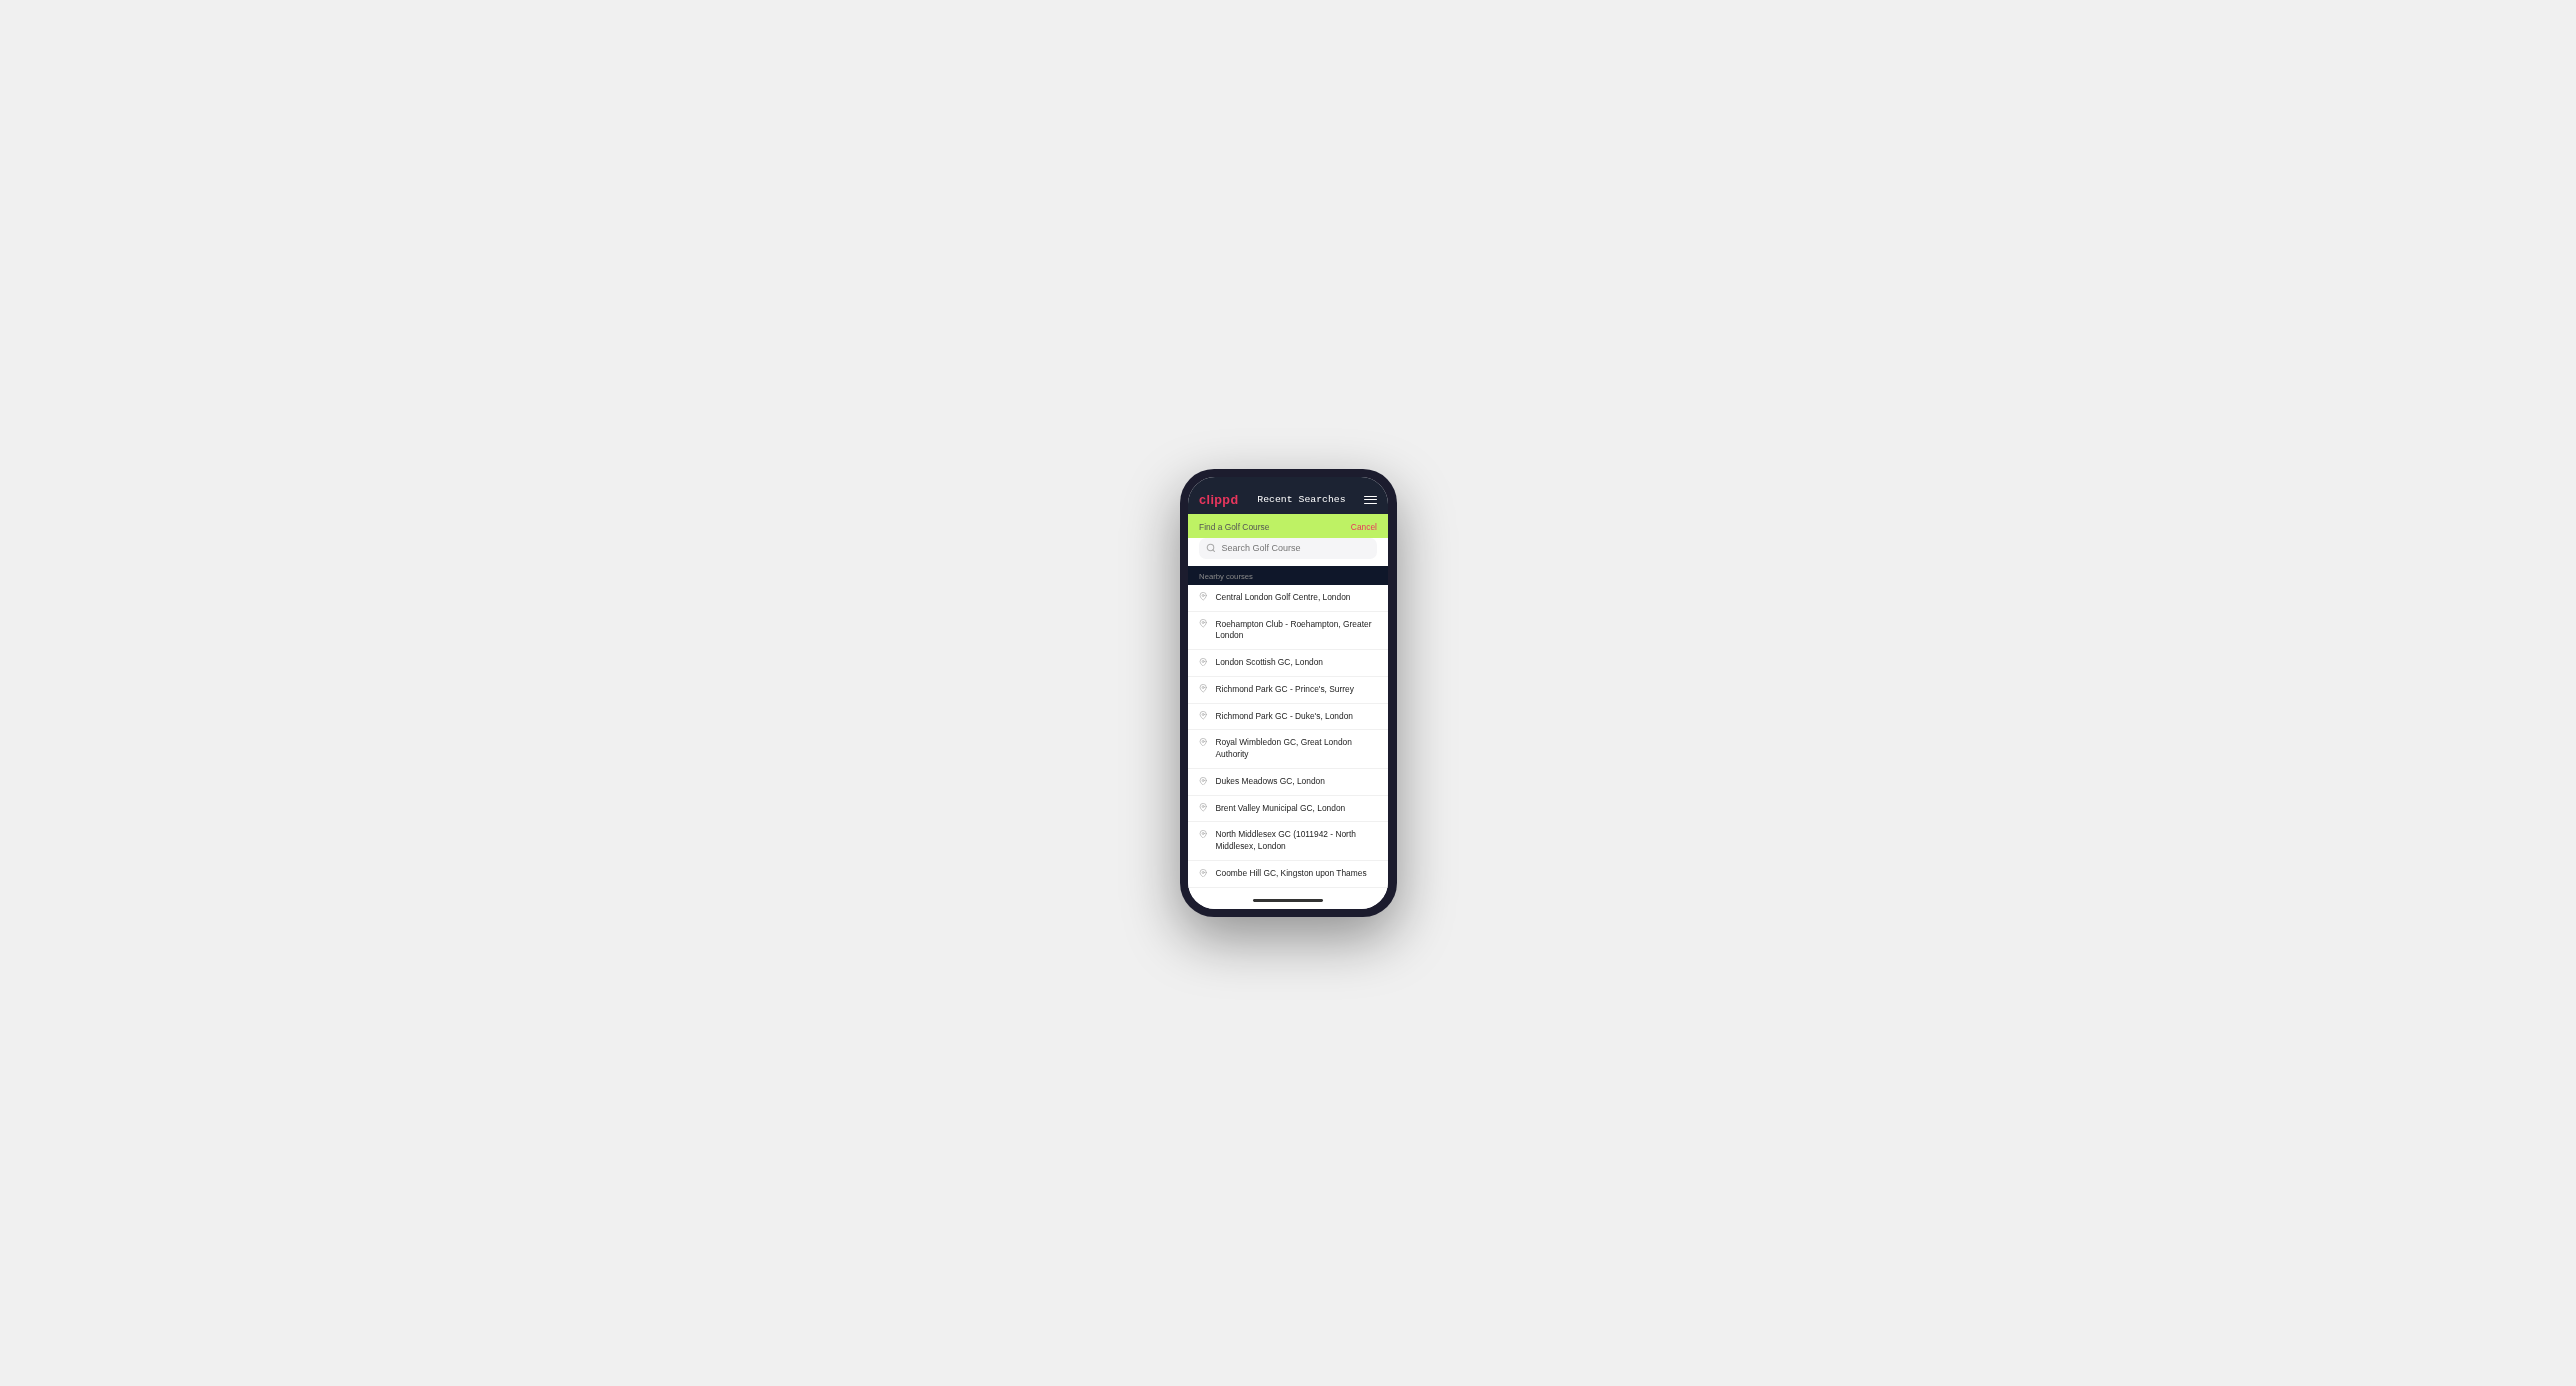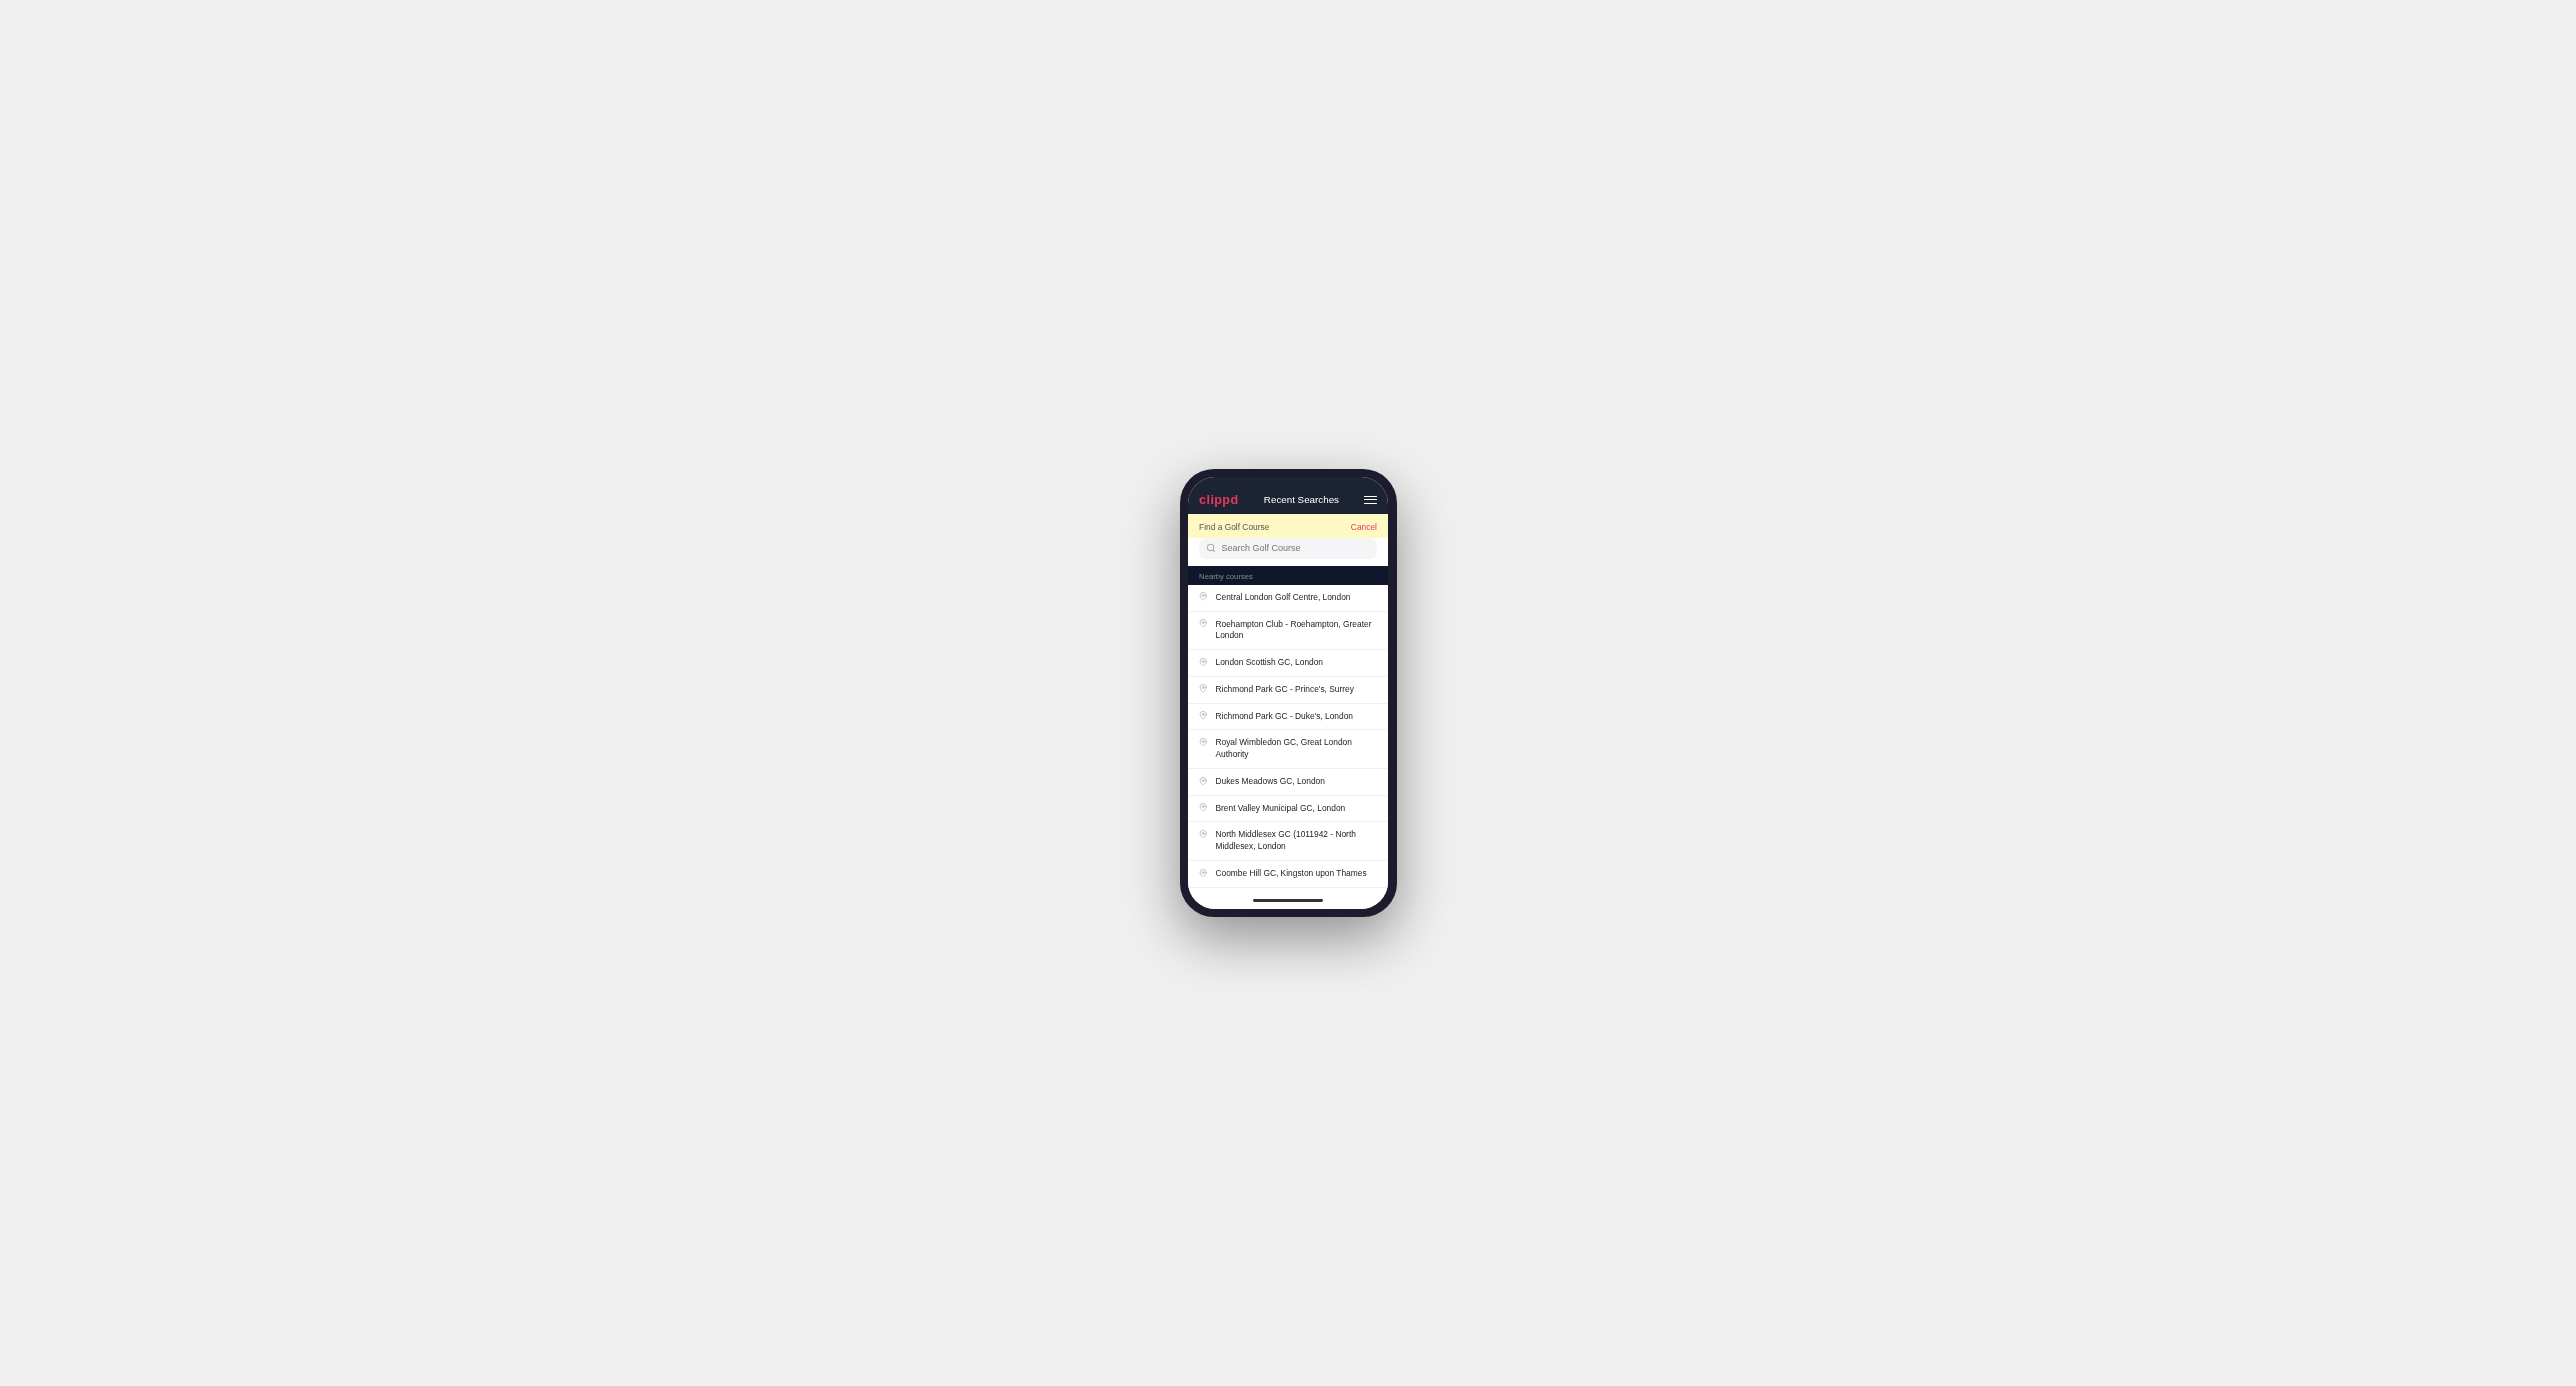--- a/index.html
+++ b/index.html
@@ -47,20 +47,21 @@
     .logo {
       font-size: 12.6px;
       font-weight: 700;
       color: #e8365d;
       letter-spacing: 0.4px;
     }
     .nav-title {
       font-size: 9.8px;
       color: #ffffff;
       font-weight: 500;
+      font-family: Liberation Mono, monospace;
     }
     .hamburger-icon {
       display: flex;
       flex-direction: column;
       gap: 2.1px;
       cursor: pointer;
     }
     .hamburger-icon span {
       display: block;
       width: 12.6px;
@@ -75,21 +76,21 @@
       background: #ffffff;
       display: flex;
       flex-direction: column;
     }
     
     .find-header {
       padding: 8.4px 11.2px 5.6px;
       display: flex;
       justify-content: space-between;
       align-items: flex-end;
-      background: #fef9c3;
+      background: #bef264;
     }
     .find-label {
       font-size: 8.4px;
       color: #555;
     }
     .cancel-btn {
       font-size: 8.4px;
       color: #e8365d;
       cursor: pointer;
       background: none;

